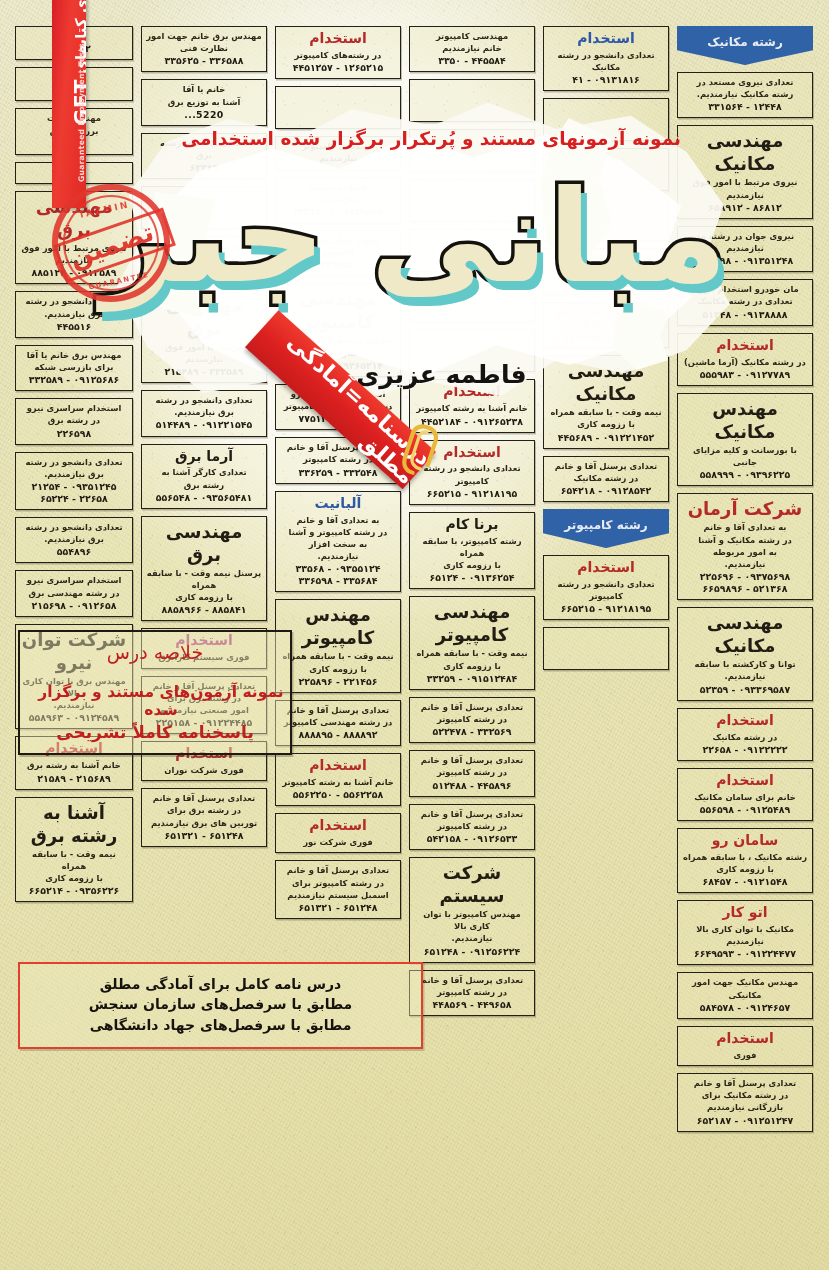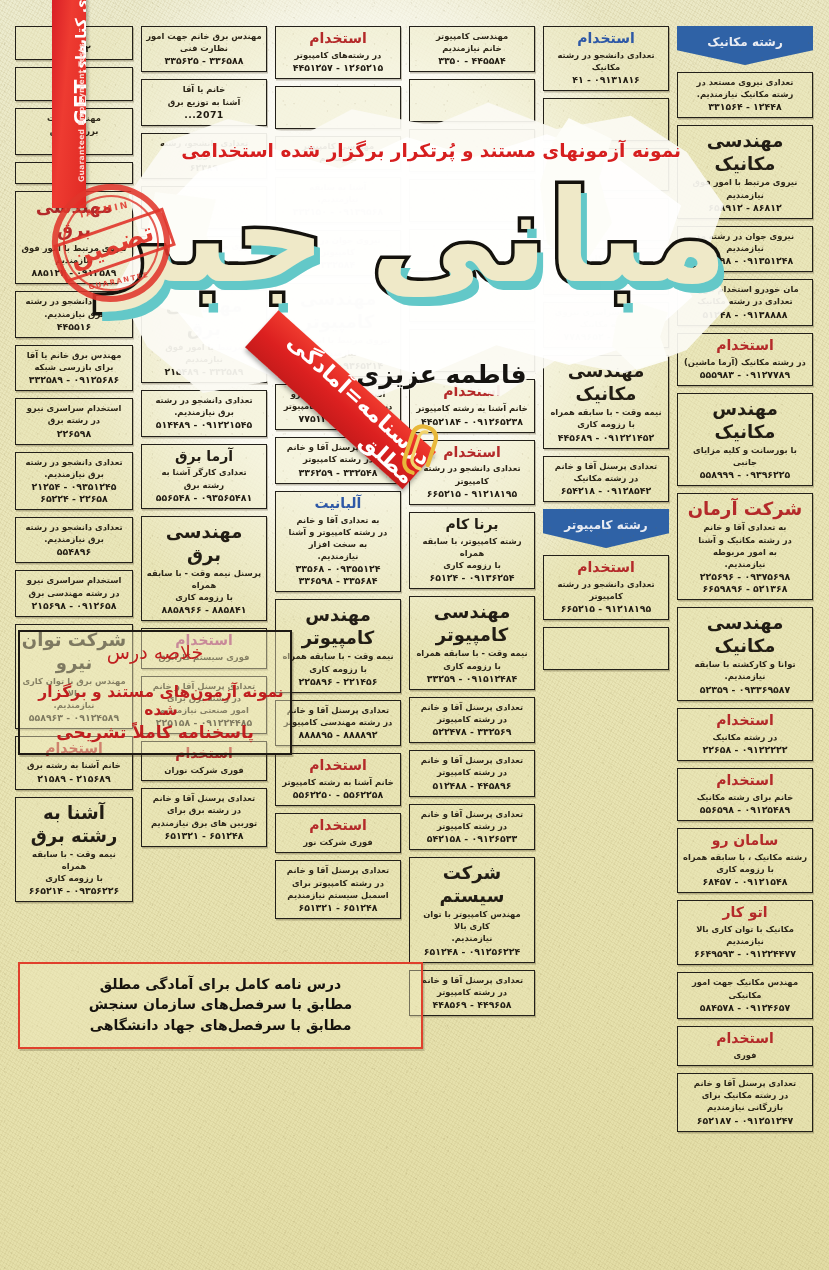--- a/index.html
+++ b/index.html
@@ -74,21 +74,21 @@
     position:absolute;left:138px;top:120px;width:560px;height:285px;
     background:#ffffff;opacity:.86;
     clip-path:polygon(
       2% 36%, 11% 18%, 24% 10%, 36% 17%, 48% 6%, 60% 13%, 73% 5%,
       86% 14%, 97% 30%, 94% 47%, 99% 62%, 90% 78%, 77% 86%, 64% 79%,
       51% 90%, 38% 82%, 25% 91%, 12% 79%, 4% 60%
     );
   }
   
   #headline{
-    position:absolute;right:148px;top:140px;width:560px;text-align:right;
+    position:absolute;right:148px;top:128px;width:560px;text-align:right;
     color:#d61f1f;font-weight:bold;font-size:18.5px;letter-spacing:-.2px;
     text-shadow:0 1px 0 rgba(255,255,255,.8);
     white-space:nowrap;
   }
   
   #title-wrap{
     position:absolute;left:0;right:0;top:172px;text-align:center;
     pointer-events:none;
   }
   #title{
@@ -242,21 +242,21 @@
         <div class="bd">توانا و کارکشته با سابقه<br>نیازمندیم.</div>
         <div class="ph">۰۹۳۳۶۹۵۸۷ - ۵۲۳۵۹</div>
       </div>
       <div class="ad">
         <div class="hd red big">استخدام</div>
         <div class="bd">در رشته مکانیک</div>
         <div class="ph">۰۹۱۲۲۲۲۲ - ۲۲۶۵۸</div>
       </div>
       <div class="ad">
         <div class="hd red big">استخدام</div>
-        <div class="bd">خانم برای رشته مکانیک</div>
+        <div class="bd">خانم برای سامان مکانیک</div>
         <div class="ph">۰۹۱۲۵۴۸۹ - ۵۵۶۵۹۸</div>
       </div>
       <div class="ad">
         <div class="hd red big">سامان رو</div>
         <div class="bd">رشته مکانیک ، با سابقه همراه<br>با رزومه کاری</div>
         <div class="ph">۰۹۱۲۱۵۴۸ - ۶۸۴۵۷</div>
       </div>
       <div class="ad">
         <div class="hd red big">اتو کار</div>
         <div class="bd">مکانیک با توان کاری بالا<br>نیازمندیم</div>
@@ -421,21 +421,21 @@
         <div class="ph">۶۵۱۲۴۸ - ۶۵۱۳۲۱</div>
       </div>
     </div>
   <div class="col" style="right:562px;width:126px;" id="c2">
       <div class="ad">
         <div class="bd">مهندس برق خانم جهت امور<br>نظارت فنی</div>
         <div class="ph">۳۳۶۵۸۸ - ۳۳۵۶۲۵</div>
       </div>
       <div class="ad">
         <div class="bd">خانم یا آقا<br>آشنا به توزیع برق</div>
-        <div class="ph">2071...</div>
+        <div class="ph">5220...</div>
       </div>
       <div class="ad">
         <div class="bd">تعدادی دانشجو، رشته<br>برق</div>
         <div class="ph">۶۲۳۸۹</div>
       </div>
       <div class="ad" style="height: 34px;"></div>
       <div class="ad">
         <div class="bd">نیروی جوان در رشته برق<br>نیازمندیم.</div>
         <div class="ph">۰۹۱۲۱۵۴۸ - ۵۵۴۸۷۷</div>
       </div>

